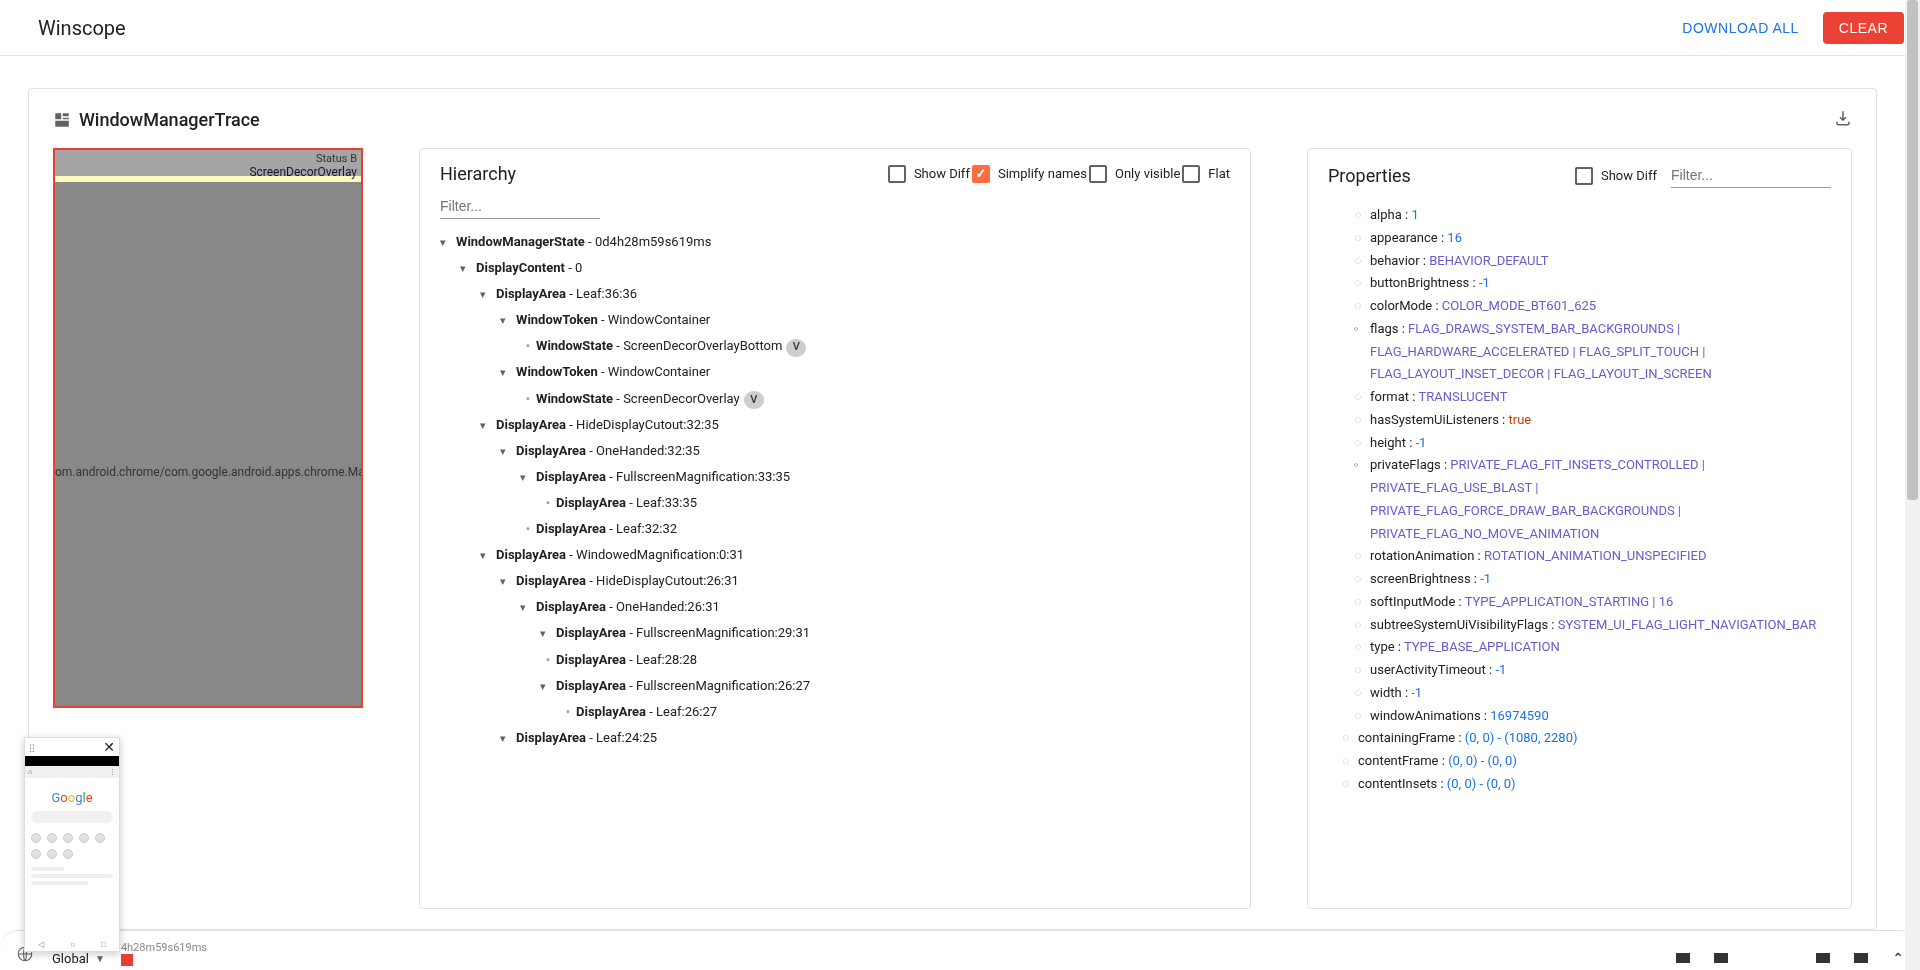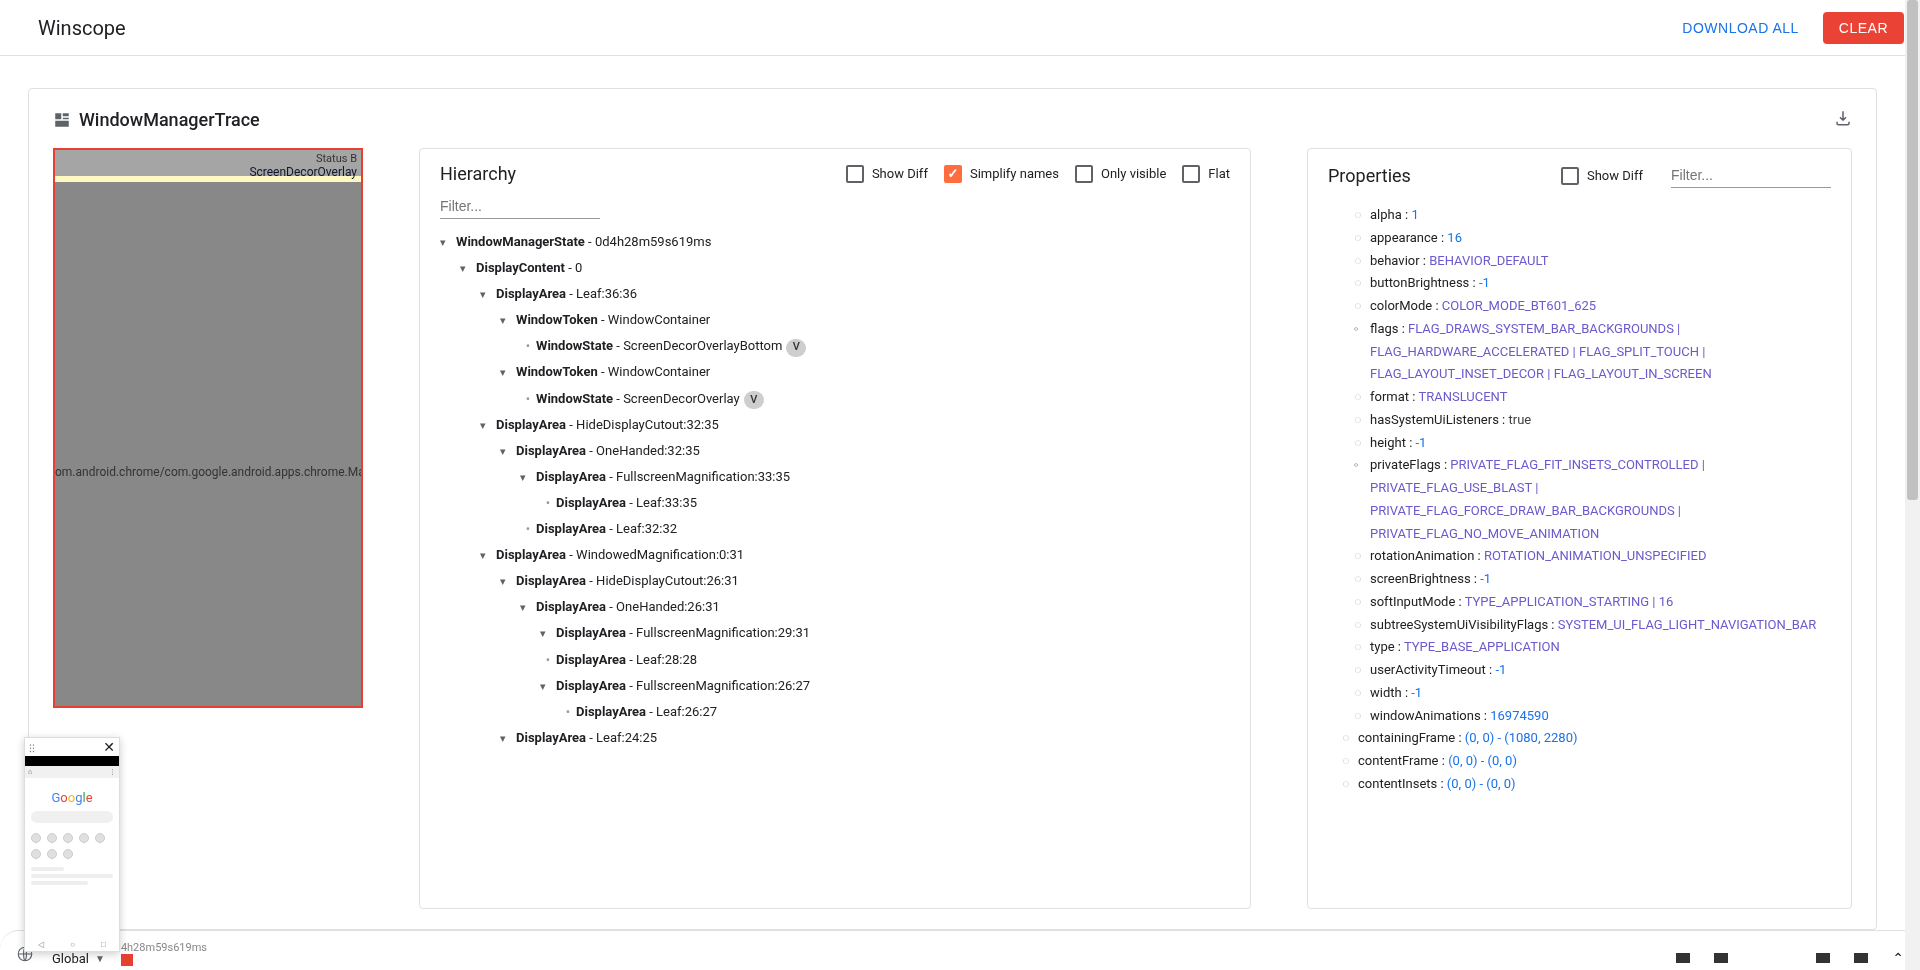--- a/index.html
+++ b/index.html
@@ -29,21 +29,21 @@
 .preview-label1 { position: absolute; top: 2px; right: 4px; font-size: 11px; color: #333; }
 .preview-label2 { position: absolute; top: 15px; right: 4px; font-size: 12px; color: #0f172a; }
 .preview-label3 { position: absolute; top: 315px; left: 0; right: 0; font-size: 12px; color: #333; text-align: center; white-space: nowrap; }
 
 
 .panel { background: #fff; border: 1px solid #e0e0e0; border-radius: 4px; padding: 14px 20px; display: flex; flex-direction: column; min-height: 0; margin-left: 36px; }
 .panel-hierarchy { flex: 1; min-width: 0; }
 .panel-properties { width: 545px; flex-shrink: 0; }
 .panel-header { display: flex; align-items: center; margin-bottom: 10px; }
 .panel-title { font-size: 18px; font-weight: 400; }
-.panel-controls { margin-left: auto; display: flex; align-items: center; gap: 16px; }
+.panel-controls { margin-left: auto; display: flex; align-items: center; gap: 2px; }
 .checkbox-wrap { display: flex; align-items: center; gap: 8px; font-size: 13px; }
 .checkbox { width: 18px; height: 18px; border: 2px solid #5f6368; border-radius: 2px; display: inline-flex; align-items: center; justify-content: center; cursor: pointer; }
 .checkbox.checked { background: #ff6d3f; border-color: #ff6d3f; }
 .checkbox.checked::after { content: '✓'; color: #fff; font-size: 13px; font-weight: bold; }
 .filter-input { border: none; border-bottom: 1px solid #999; padding: 4px 0; font-size: 14px; width: 160px; outline: none; color: #666; }
 .panel-properties .filter-input { margin-left: 12px; }
 
 .tree-container { flex: 1; overflow-y: auto; margin-top: 10px; position: relative; }
 .tree-container::-webkit-scrollbar { width: 8px; }
 .tree-container::-webkit-scrollbar-thumb { background: #c0c0c0; border-radius: 4px; }
@@ -59,21 +59,21 @@
 .badge-v { display: inline-flex; align-items: center; justify-content: center; width: 20px; height: 18px; background: #cecece; border-radius: 10px; font-size: 11px; font-weight: 500; margin-left: 4px; color: #333; }
 
 
 .prop-list { flex: 1; overflow-y: auto; margin-top: 6px; padding-left: 26px; }
 .prop-item { font-size: 13px; line-height: 1.75; display: flex; align-items: flex-start; }
 .prop-bullet { color: #ccc; margin-right: 8px; width: 8px; flex-shrink: 0; }
 .prop-bullet.dark { color: #666; }
 .prop-key { color: #202124; }
 .prop-val { color: #6a5acd; }
 .prop-val.num { color: #1a73e8; }
-.prop-val.bool { color: #404040; }
+.prop-val.bool { color: #c2410c; }
 
 
 .mini-preview { position: absolute; left: 24px; bottom: 18px; width: 96px; background: #fff; border: 1px solid #ddd; box-shadow: 0 2px 8px rgba(0,0,0,0.2); z-index: 50; }
 .mini-header { height: 18px; display: flex; align-items: center; padding: 0 4px; font-size: 11px; }
 .mini-header .drag { color: #888; }
 .mini-header .close { margin-left: auto; cursor: pointer; font-size: 14px; }
 .mini-body { height: 195px; background: #fff; position: relative; overflow: hidden; }
 .mini-statusbar { height: 10px; background: #000; }
 .mini-toolbar { height: 12px; background: #f1f1f1; display: flex; align-items: center; padding: 0 3px; gap: 2px; font-size: 7px; color: #666; }
 .mini-logo { text-align: center; margin-top: 12px; font-size: 13px; }

